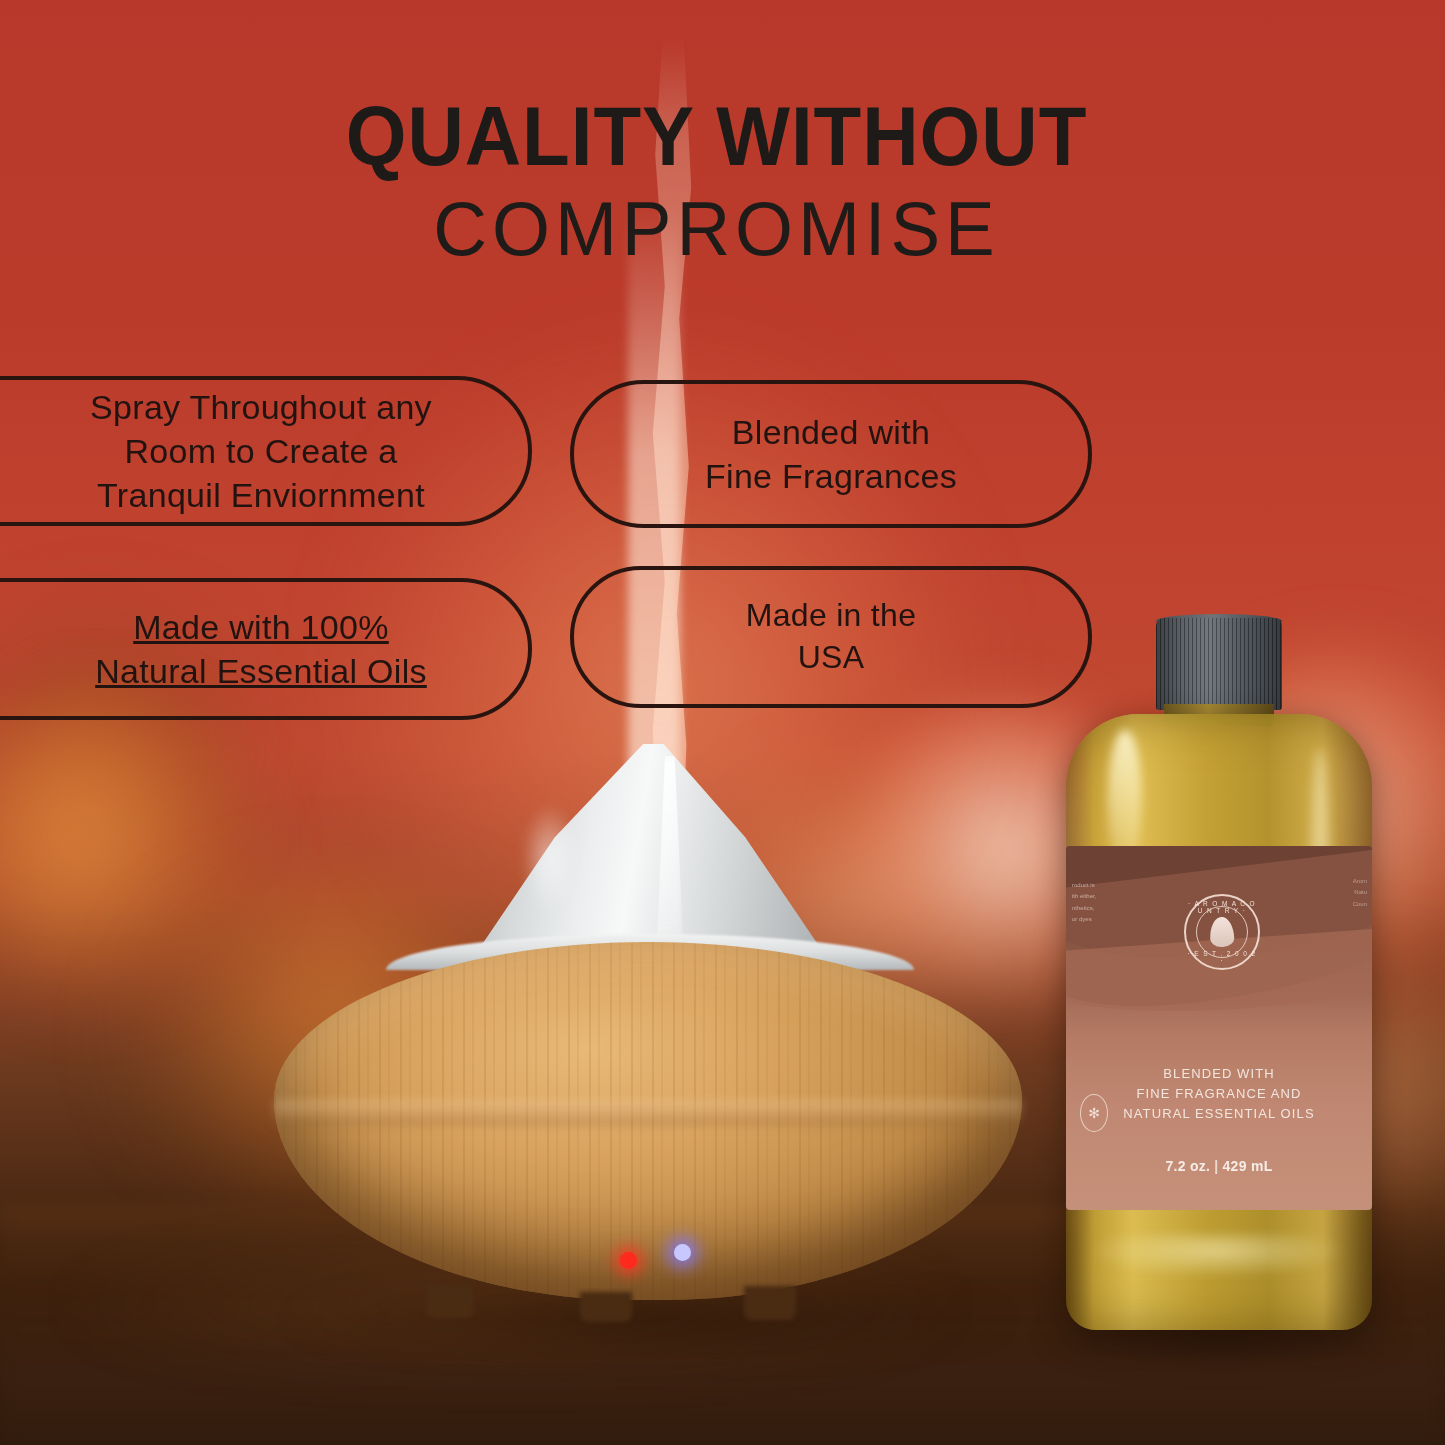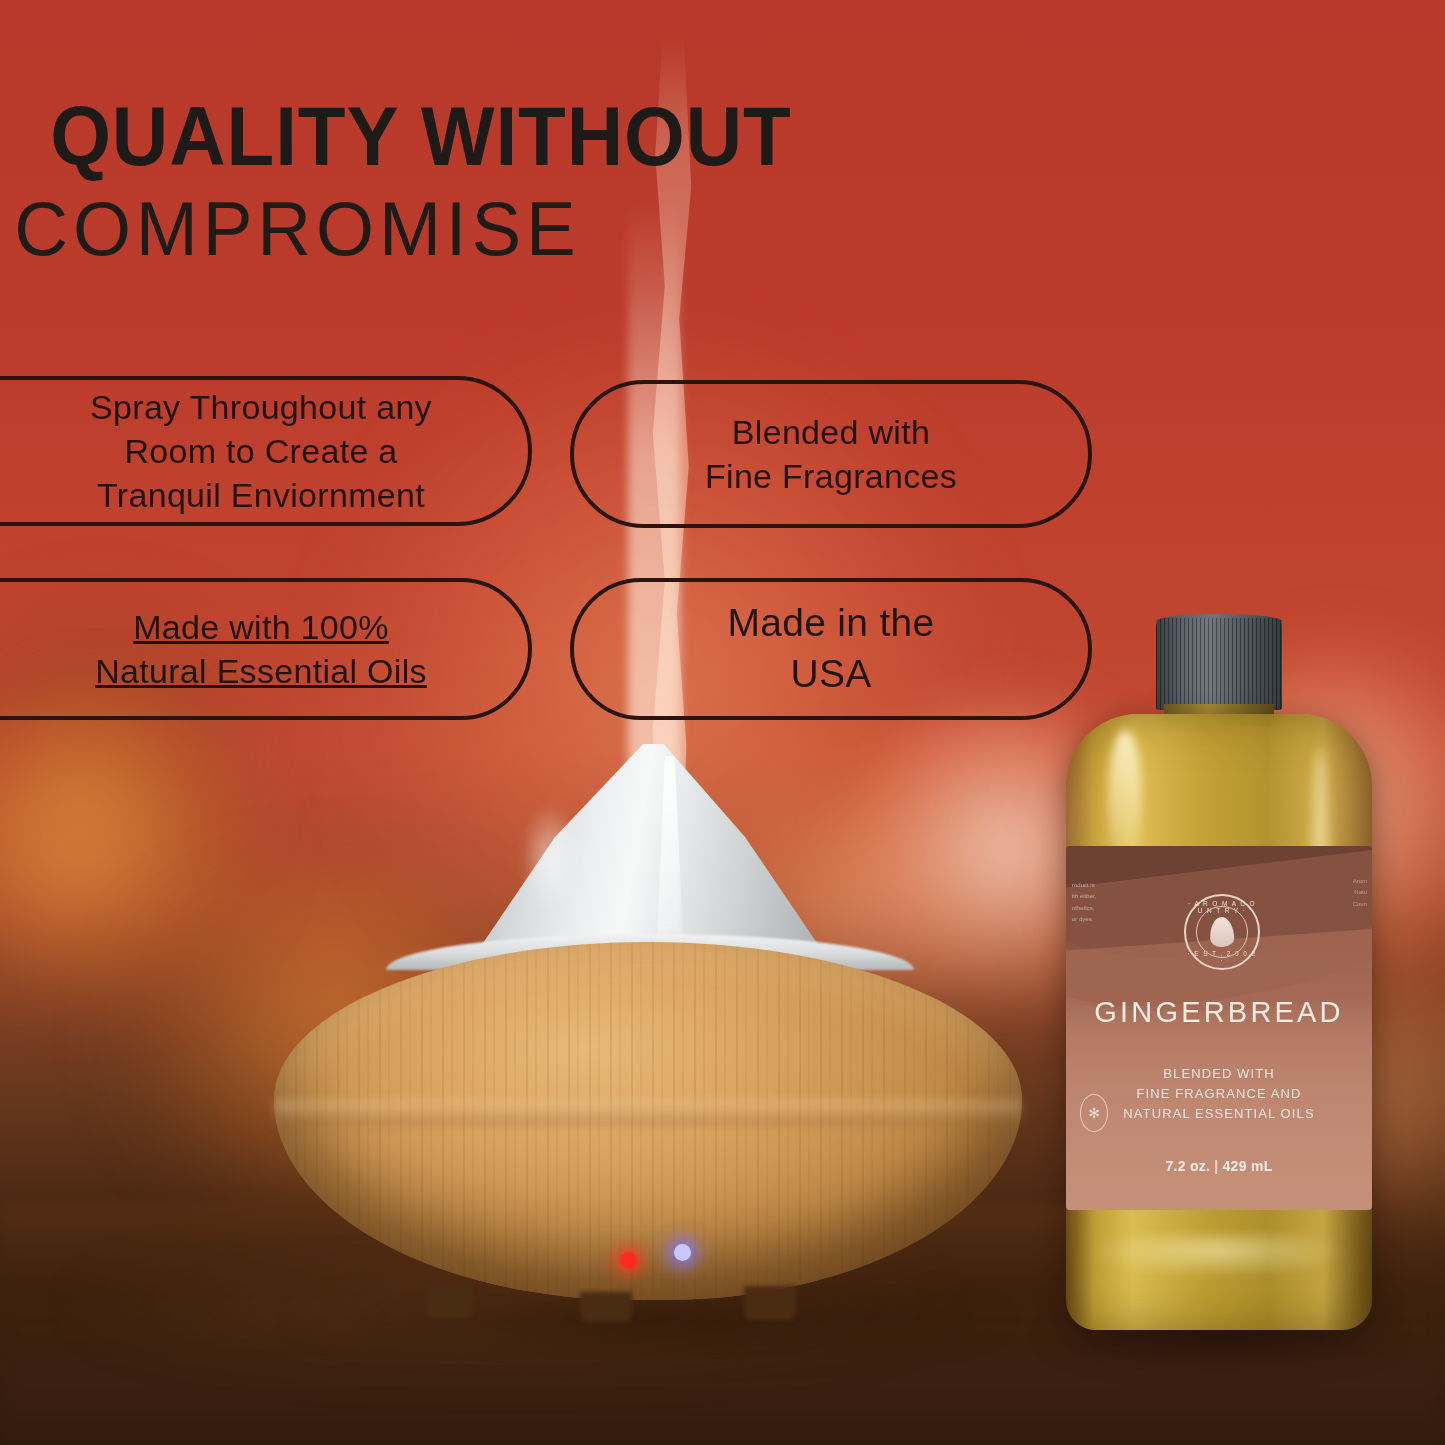--- a/index.html
+++ b/index.html
@@ -80,21 +80,21 @@
     clip-path:polygon(42% 0%, 60% 0%, 66% 18%, 56% 34%, 64% 52%, 54% 70%, 62% 86%, 58% 100%, 38% 100%, 34% 84%, 44% 66%, 34% 48%, 44% 30%, 36% 14%);
     filter:blur(9px);
   }
   .mist2{
     position:absolute; left:628px; top:200px; width:52px; height:640px;
     background:linear-gradient(180deg, rgba(255,235,220,0), rgba(255,232,216,.55) 40%, rgba(255,228,210,.72) 100%);
     filter:blur(5px);
   }
 
   
-  .headline-wrap{ position:absolute; left:0; right:12px; top:96px; }
+  .headline-wrap{ position:absolute; left:0; right:12px; top:96px; text-align:center; }
   .hl1{
     font-family:"Liberation Sans", sans-serif;
     font-weight:700; font-size:84px; line-height:.96;
     letter-spacing:1px; color:#1d1a18;
     transform:scaleX(.93); transform-origin:center;
   }
   .hl2{
     font-family:"Liberation Sans", sans-serif;
     font-weight:300; font-size:76px; line-height:1.05;
     letter-spacing:5px; color:#1f1b19; margin-top:12px;
@@ -114,21 +114,21 @@
     line-height:1.30;
   }
   .pill .txt{ padding:0 26px; white-space:pre-line; }
 
   
   #pill-0{ left:-72px; top:376px; width:604px; height:150px; font-size:34px; }
   #pill-0 .txt{ padding-left:88px; }
   #pill-2{ left:-72px; top:578px; width:604px; height:142px; font-size:34px; }
   #pill-2 .txt{ padding-left:88px;text-decoration:underline; }
   #pill-1{ left:570px; top:380px; width:522px; height:148px; font-size:34px; }
-  #pill-3{ left:570px; top:578px; width:522px; height:142px; font-size:39px; }
+  #pill-3{ left:570px; top:566px; width:522px; height:142px; font-size:32px; }
 
   
   .diffuser{ position:absolute; left:268px; top:744px; width:760px; height:570px; }
   .df-cone{
     position:absolute; left:212px; top:0; width:340px; height:212px;
     background:
       linear-gradient(100deg,
         #b9bcbe 0%, #d6d9da 16%, #eceeef 34%, #f7f8f8 46%,
         #e6e8e9 58%, #cfd2d3 76%, #adb1b3 100%);
     clip-path:polygon(48% 0%, 54% 0%, 78% 44%, 100% 96%, 100% 100%, 0% 100%, 0% 96%, 22% 44%);
@@ -390,21 +390,20 @@
 Coun</div>
 
       <div class="bt-seal">
         <div class="seal-top-txt">· A R O M A   C O U N T R Y ·</div>
         <div class="bt-seal-inner">
           <div class="bt-flame"></div>
         </div>
         <div class="seal-bot-txt">· E S T .   2 0 0 2 ·</div>
       </div>
 
-      <div class="lb-title">GINGERBREAD</div>
       <div class="lb-sub">BLENDED WITH
 FINE FRAGRANCE AND
 NATURAL ESSENTIAL OILS</div>
 
       <div class="lb-badge">
         <span class="star">✻</span>
       </div>
 
       <div class="lb-vol">
         <span>7.2 oz.</span><span class="div">|</span><span>429 mL</span>

